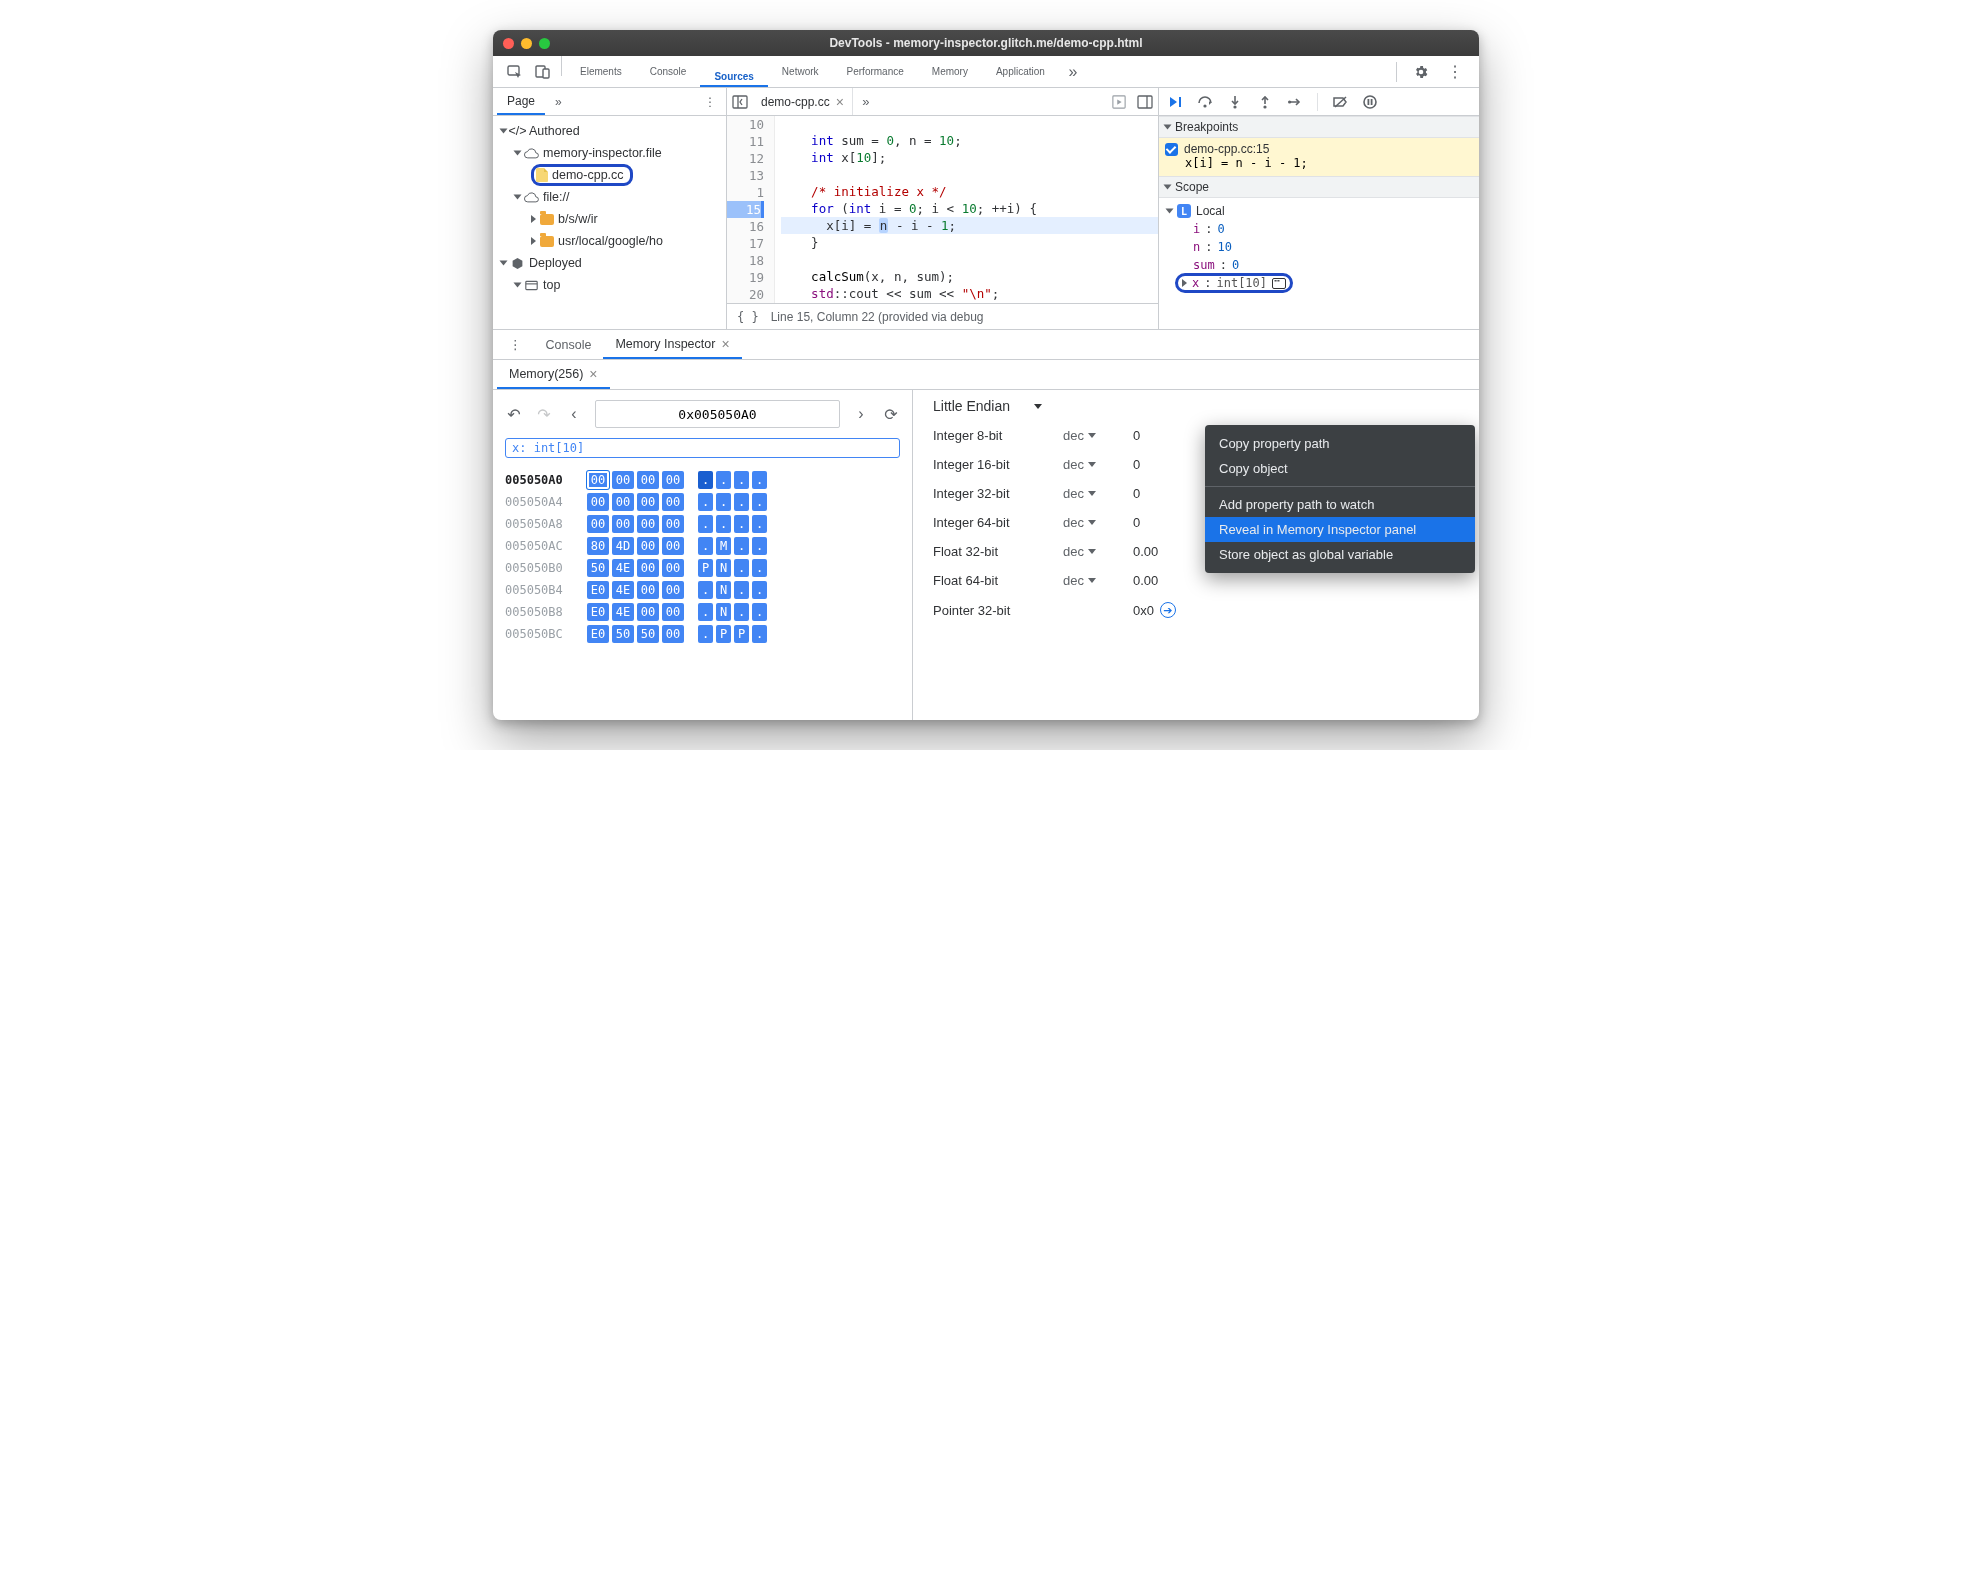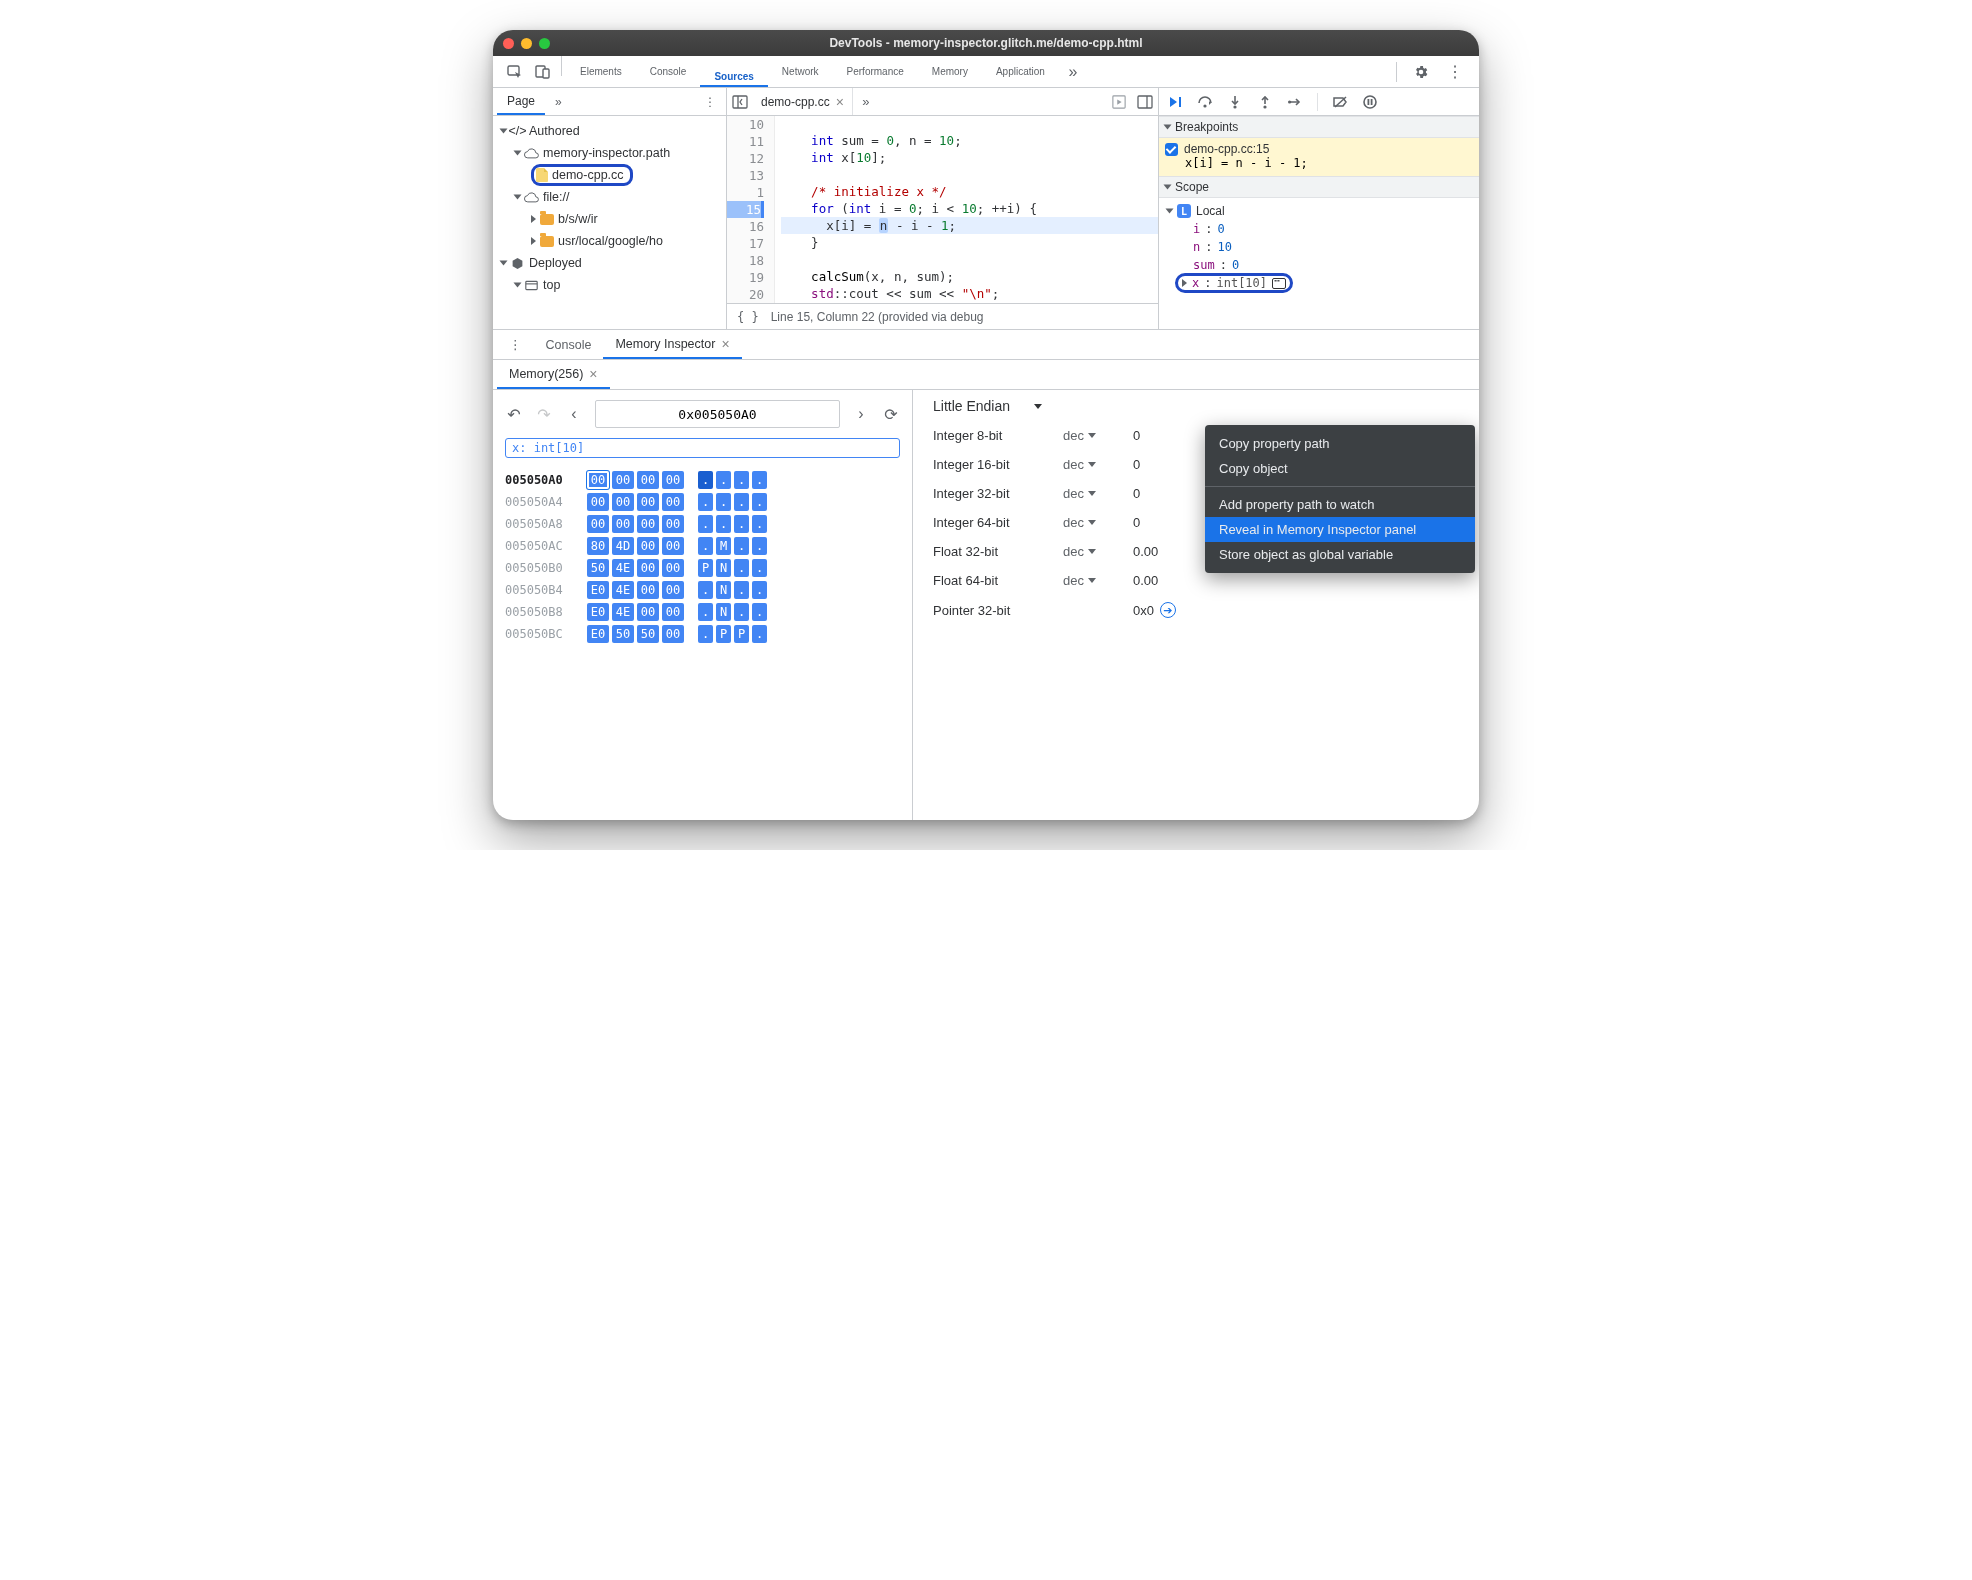--- a/index.html
+++ b/index.html
@@ -17,21 +17,21 @@
     --code-purple:#8a107d;
     --hex-bg:#4285f4;
     --panel-header:#f1f3f4;
     --dark-menu:#3c4043;
     --dark-menu-hover:#1a73e8;
   }
   *{box-sizing:border-box;}
   html,body{margin:0;padding:0;background:#fff;}
   body{font-family:"Helvetica Neue",Arial,sans-serif;font-size:13px;color:var(--text);}
 
-  .stage{position:relative;width:986px;height:790px;margin:30px auto;background:#fff;border-radius:20px;overflow:hidden;box-shadow:0 20px 50px rgba(0,0,0,.35),0 4px 12px rgba(0,0,0,.25);}
+  .stage{position:relative;width:986px;height:690px;margin:30px auto;background:#fff;border-radius:8px;overflow:hidden;box-shadow:0 20px 50px rgba(0,0,0,.35),0 4px 12px rgba(0,0,0,.25);}
 
   
   .titlebar{height:26px;background:linear-gradient(#4a4a4a,#3b3b3b);color:#e6e6e6;display:flex;align-items:center;padding:0 10px;position:relative;}
   .tl-dots{display:flex;gap:7px;}
   .tl-dot{width:11px;height:11px;border-radius:50%;}
   .dot-r{background:#ff5f57;} .dot-y{background:#febc2e;} .dot-g{background:#28c840;}
   .tl-title{position:absolute;left:0;right:0;text-align:center;font-size:12px;font-weight:600;pointer-events:none;}
 
   
   .maintabs{height:32px;border-bottom:1px solid var(--border);display:flex;align-items:stretch;padding-left:8px;}
@@ -210,21 +210,21 @@
             <span>Authored</span>
           </div>
         <div class="tree-row">
             <span class="indent" style="width:18px"></span>
             <span class="tri open"></span>
             <span class="ico">
               <svg width="15" height="11" viewBox="0 0 24 16">
                 <path d="M19 7a7 7 0 0 0-13.5-2A5 5 0 0 0 6 15h13a4 4 0 0 0 0-8z" fill="none" stroke="#5f6368" stroke-width="1.6"></path>
               </svg>
             </span>
-            <span>memory-inspector.path</span>
+            <span>memory-inspector.file</span>
           </div>
         <div class="tree-row">
             <span class="indent" style="width:34px"></span>
           <span class="ring">
               <span class="file-icon"></span>
               <span>demo-cpp.cc</span>
             </span>
         </div>
         <div class="tree-row">
             <span class="indent" style="width:18px"></span>

